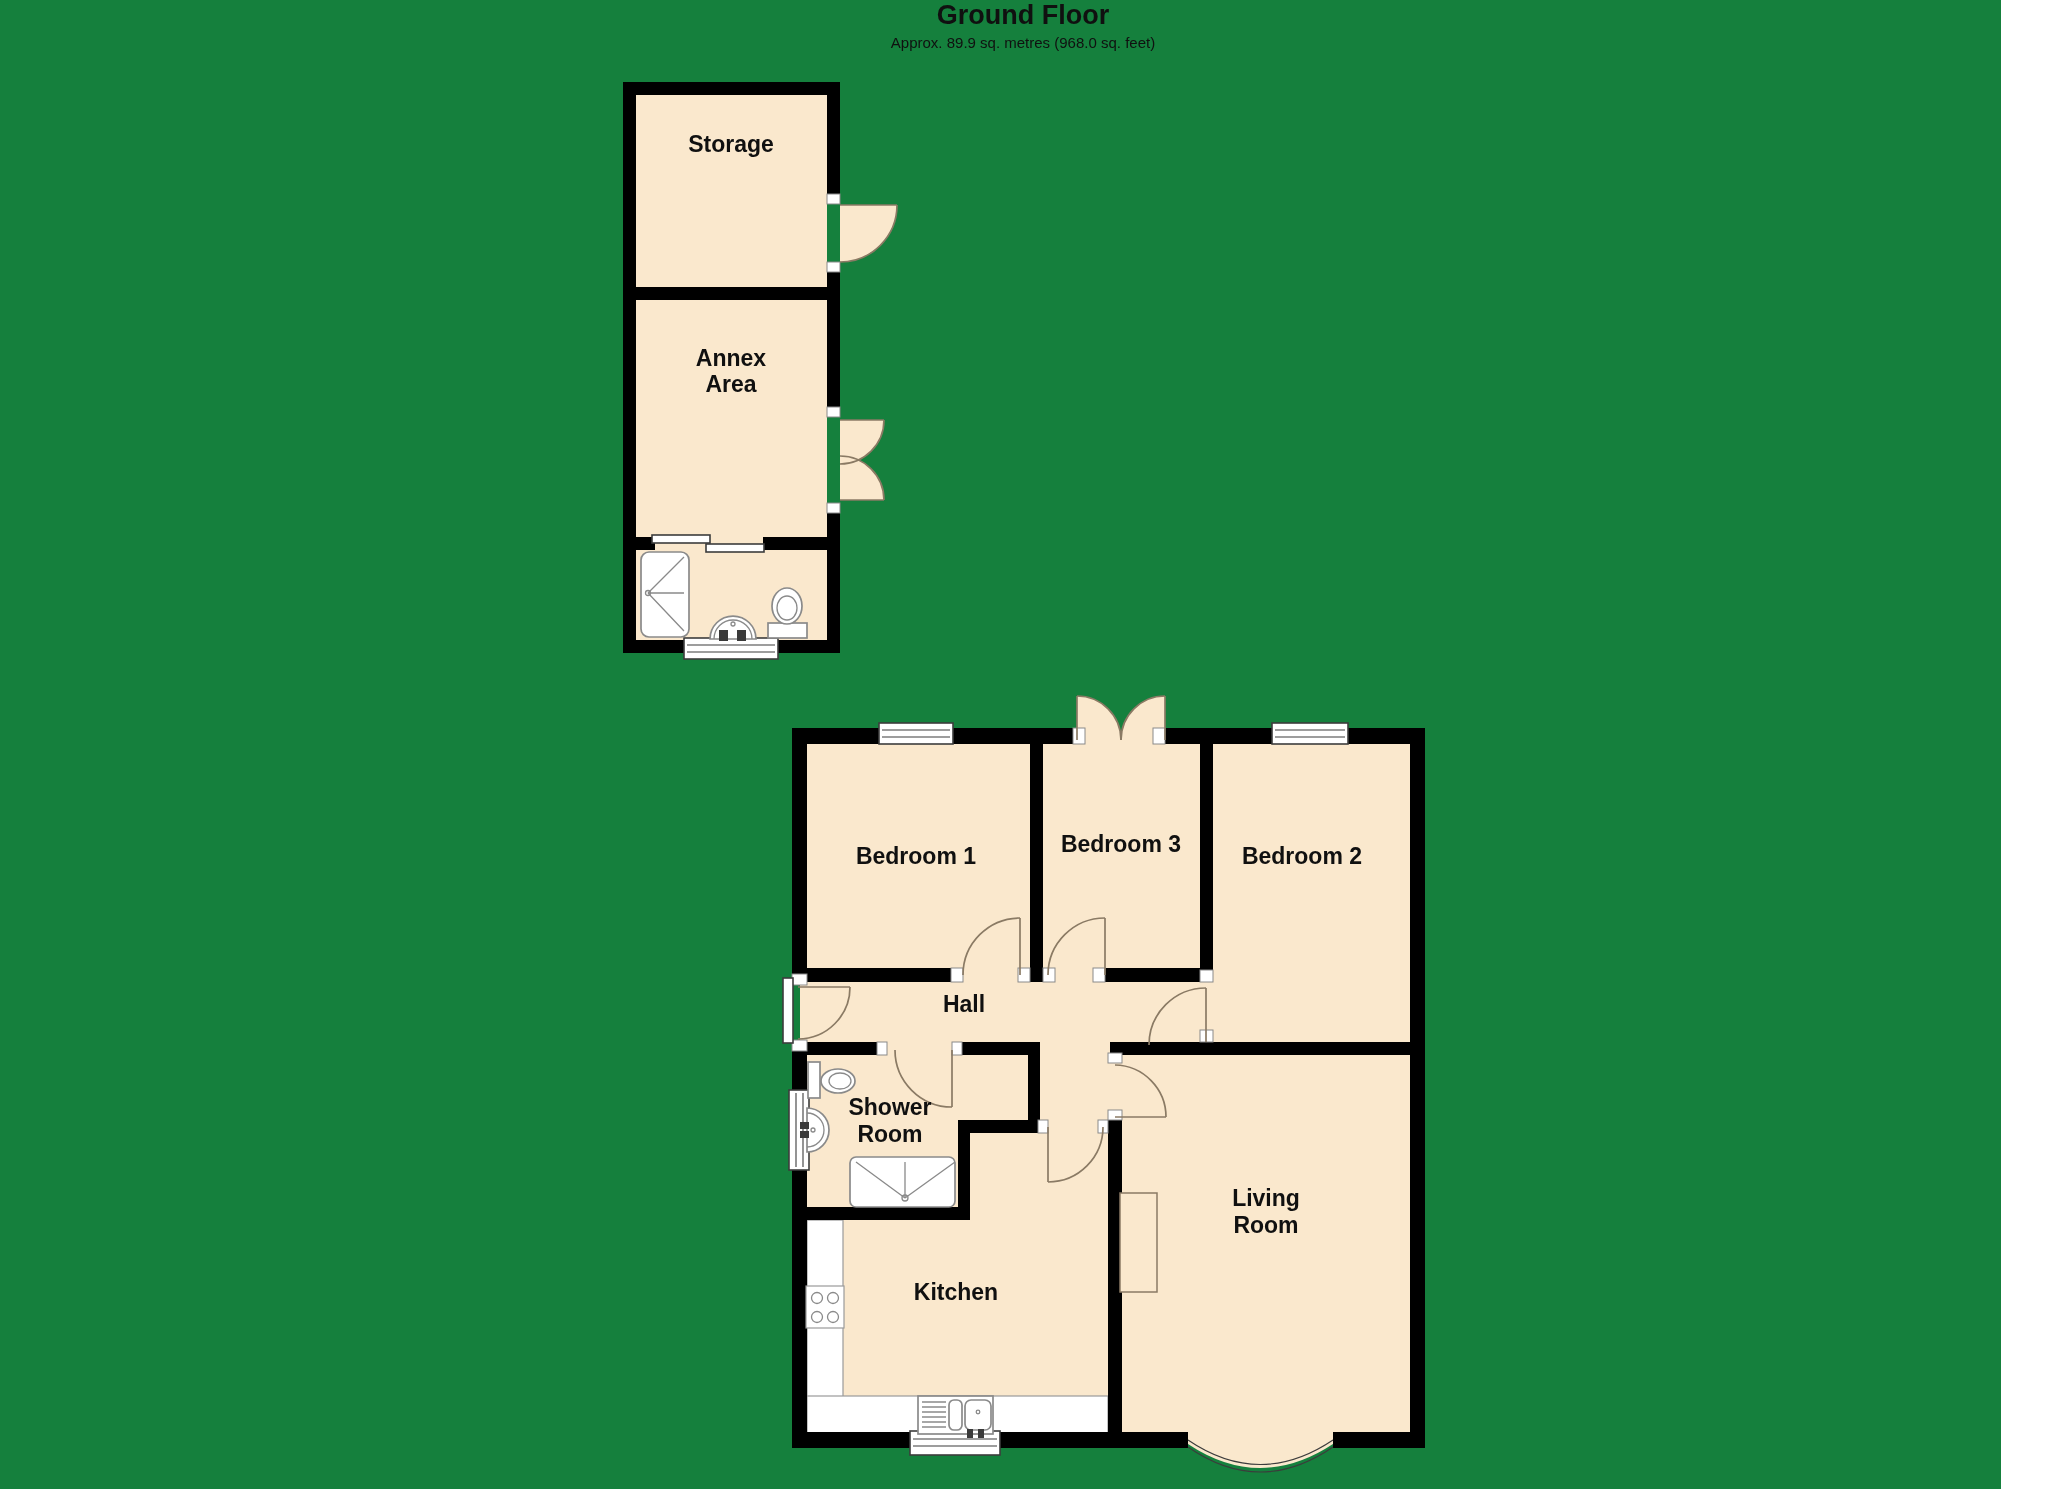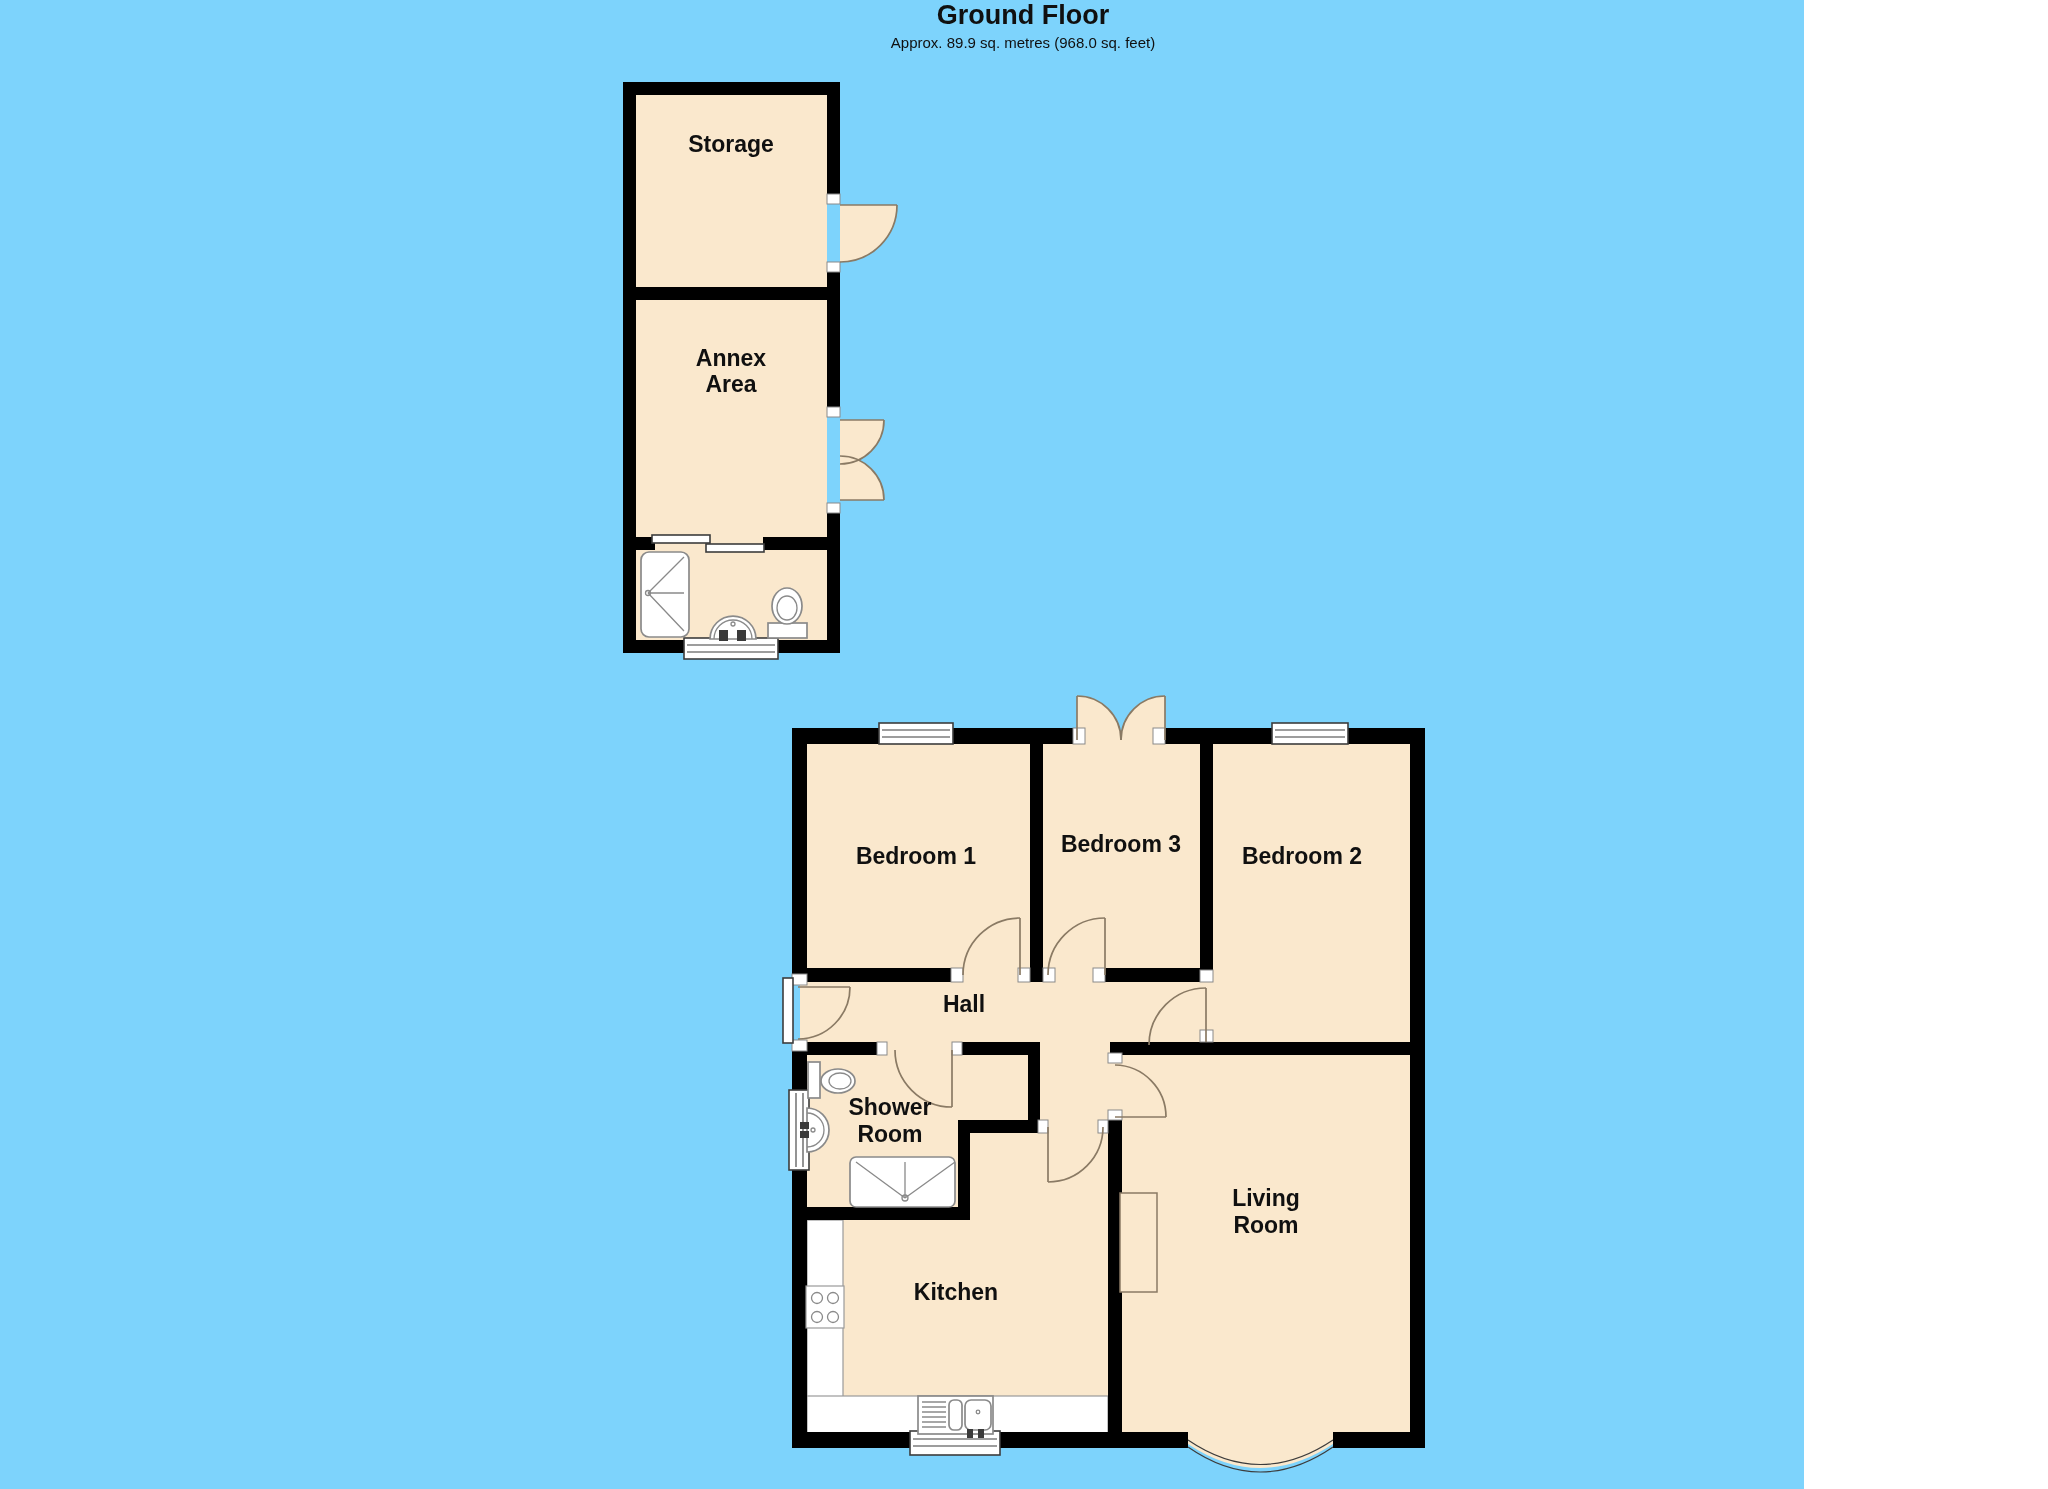--- a/index.html
+++ b/index.html
@@ -1,16 +1,16 @@
 <!DOCTYPE html>
 <html style="--floor: #fae8cd; --wall: #000000; --arc: #8a7a64;"><head>
 <meta charset="utf-8">
 <style>
   html,body{margin:0;padding:0;background:#ffffff;}
-  #page{position:relative;width:1804px;height:1489px;background:#7dd3fc;overflow:hidden;
+  #page{position:relative;width:2001px;height:1489px;background:#15803d;overflow:hidden;
         font-family:"Liberation Sans",sans-serif;}
   svg{position:absolute;left:0;top:0;}
   .floor{fill:var(--floor);}
   .apron{fill:var(--floor);}
   .wall{fill:var(--wall);}
   .jamb{fill:#ffffff;stroke:#8a8a8a;stroke-width:1;}
   .window{fill:#ffffff;stroke:#3c3c3c;stroke-width:1.6;}
   .winline{stroke:#3c3c3c;stroke-width:1.1;fill:none;}
   .arc{fill:none;stroke:var(--arc);stroke-width:1.7;}
   .leaf{stroke:var(--arc);stroke-width:1.7;fill:none;}

